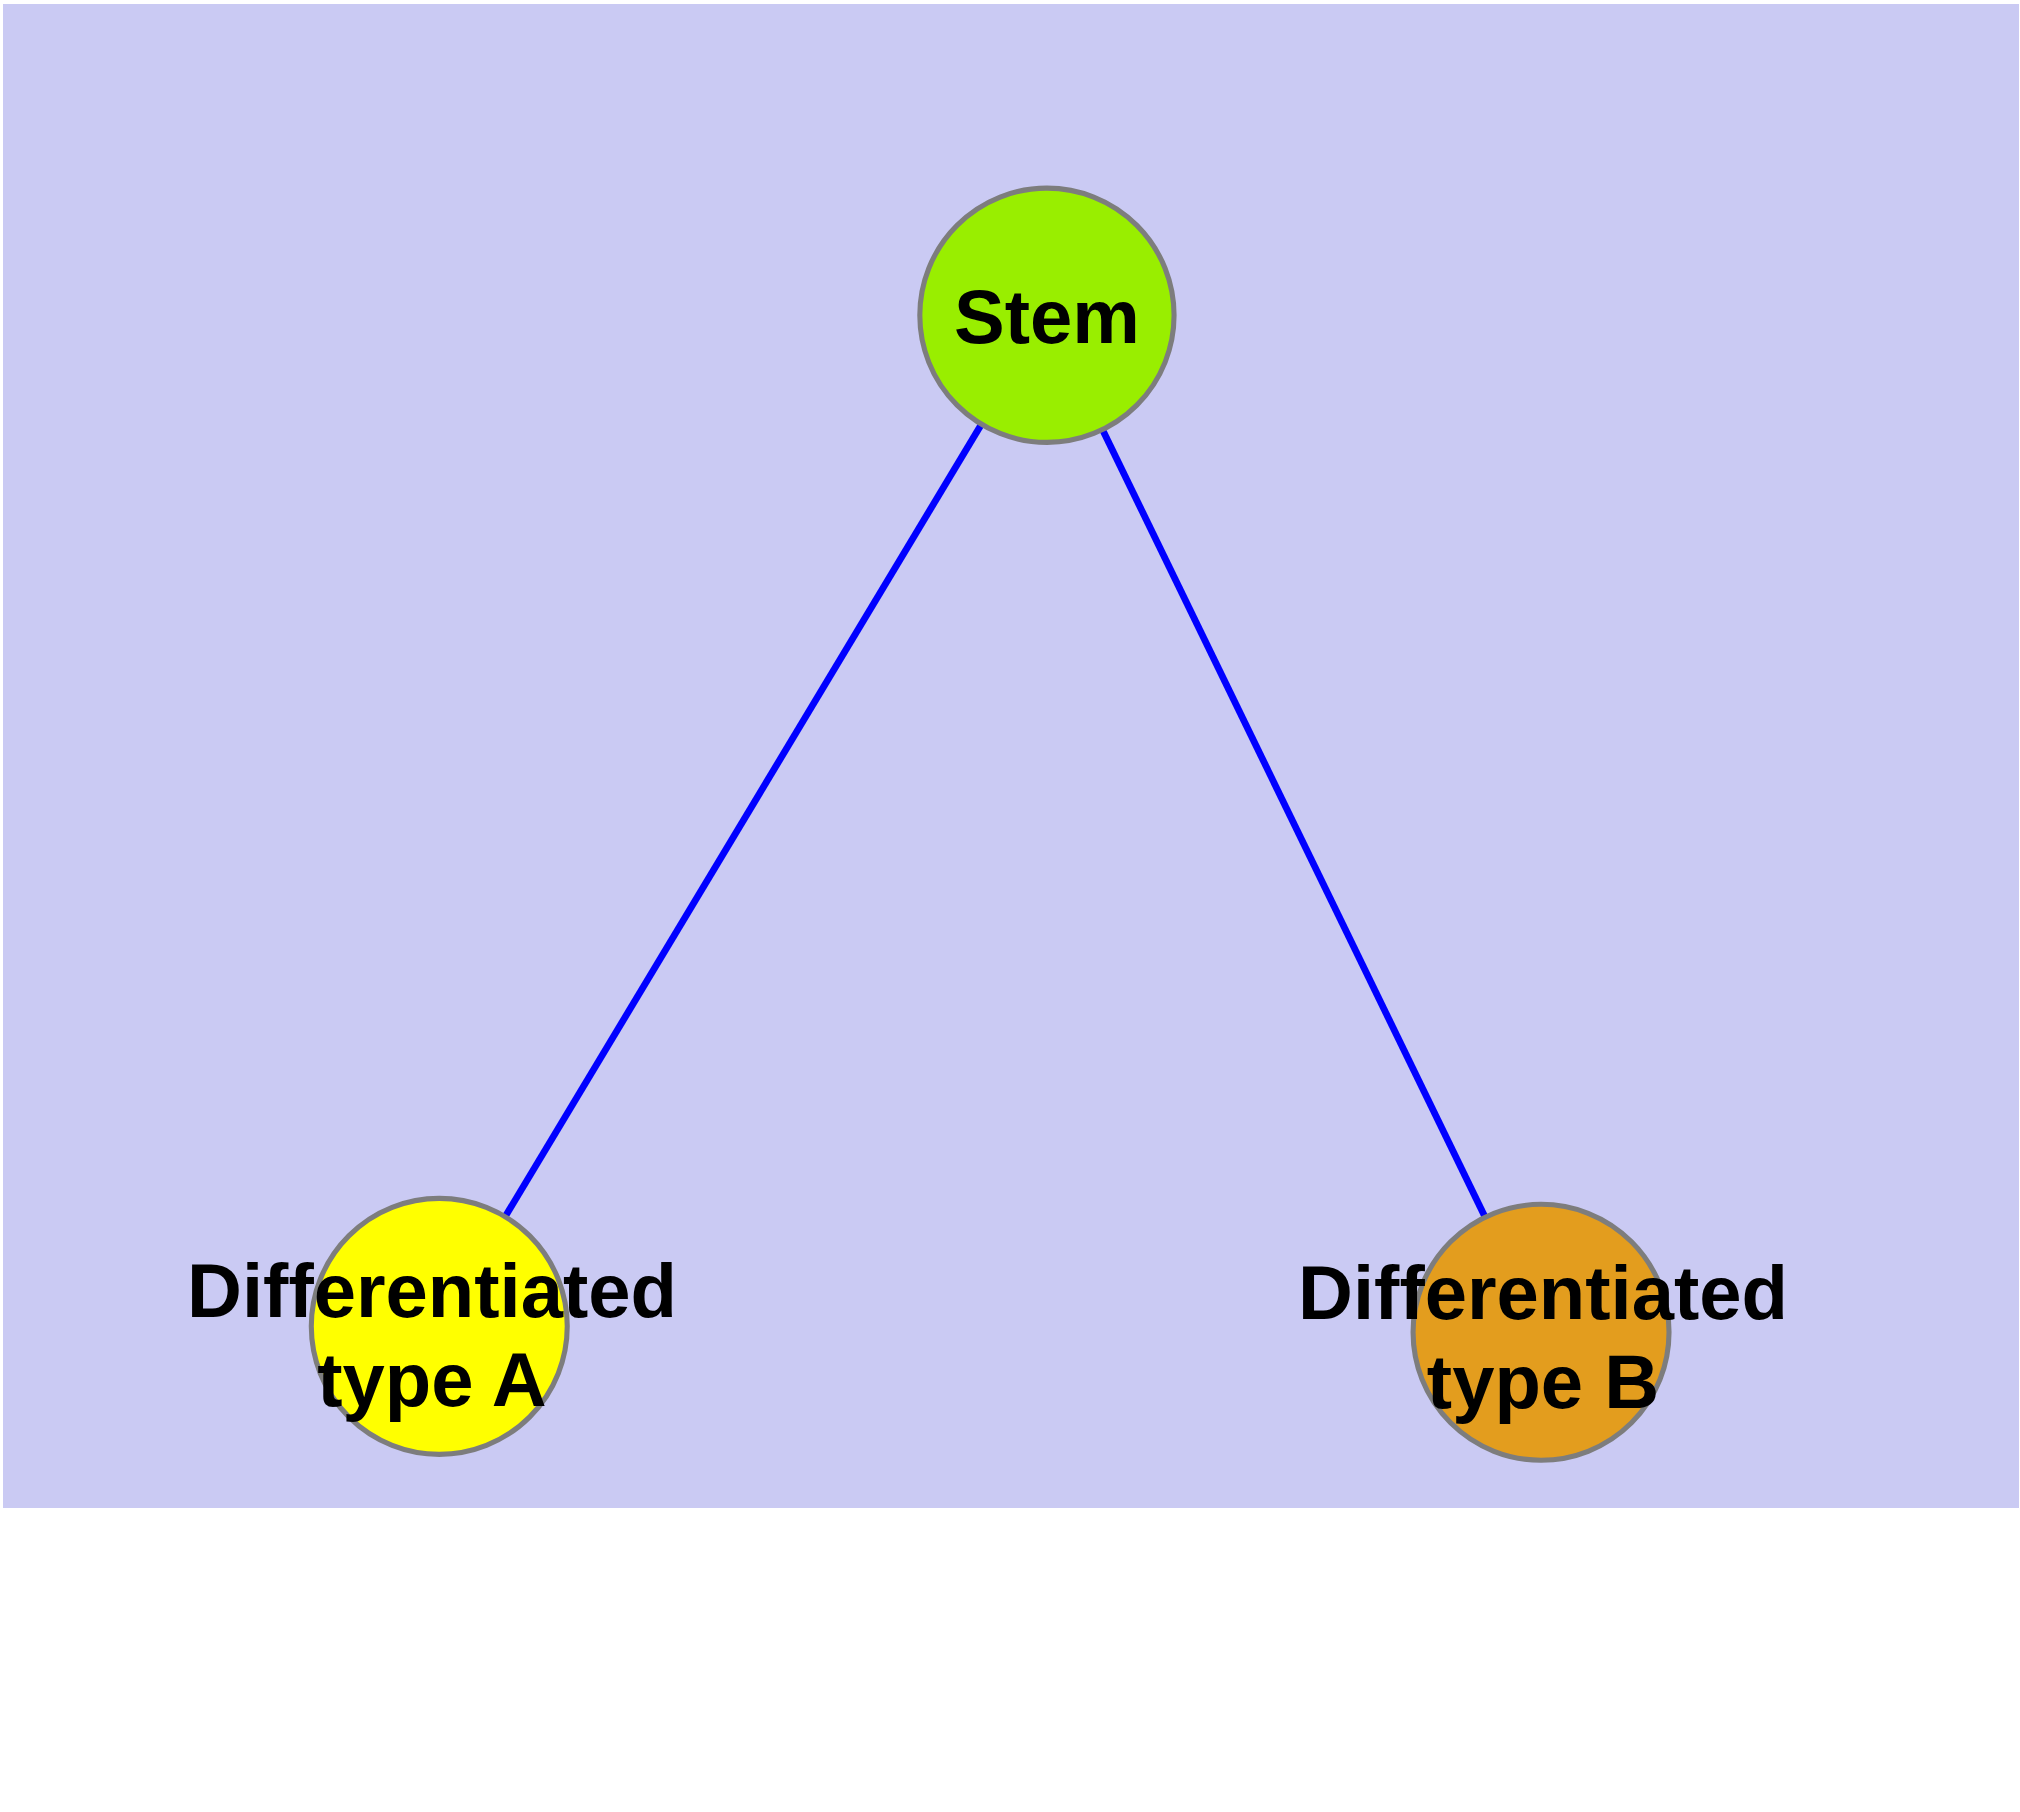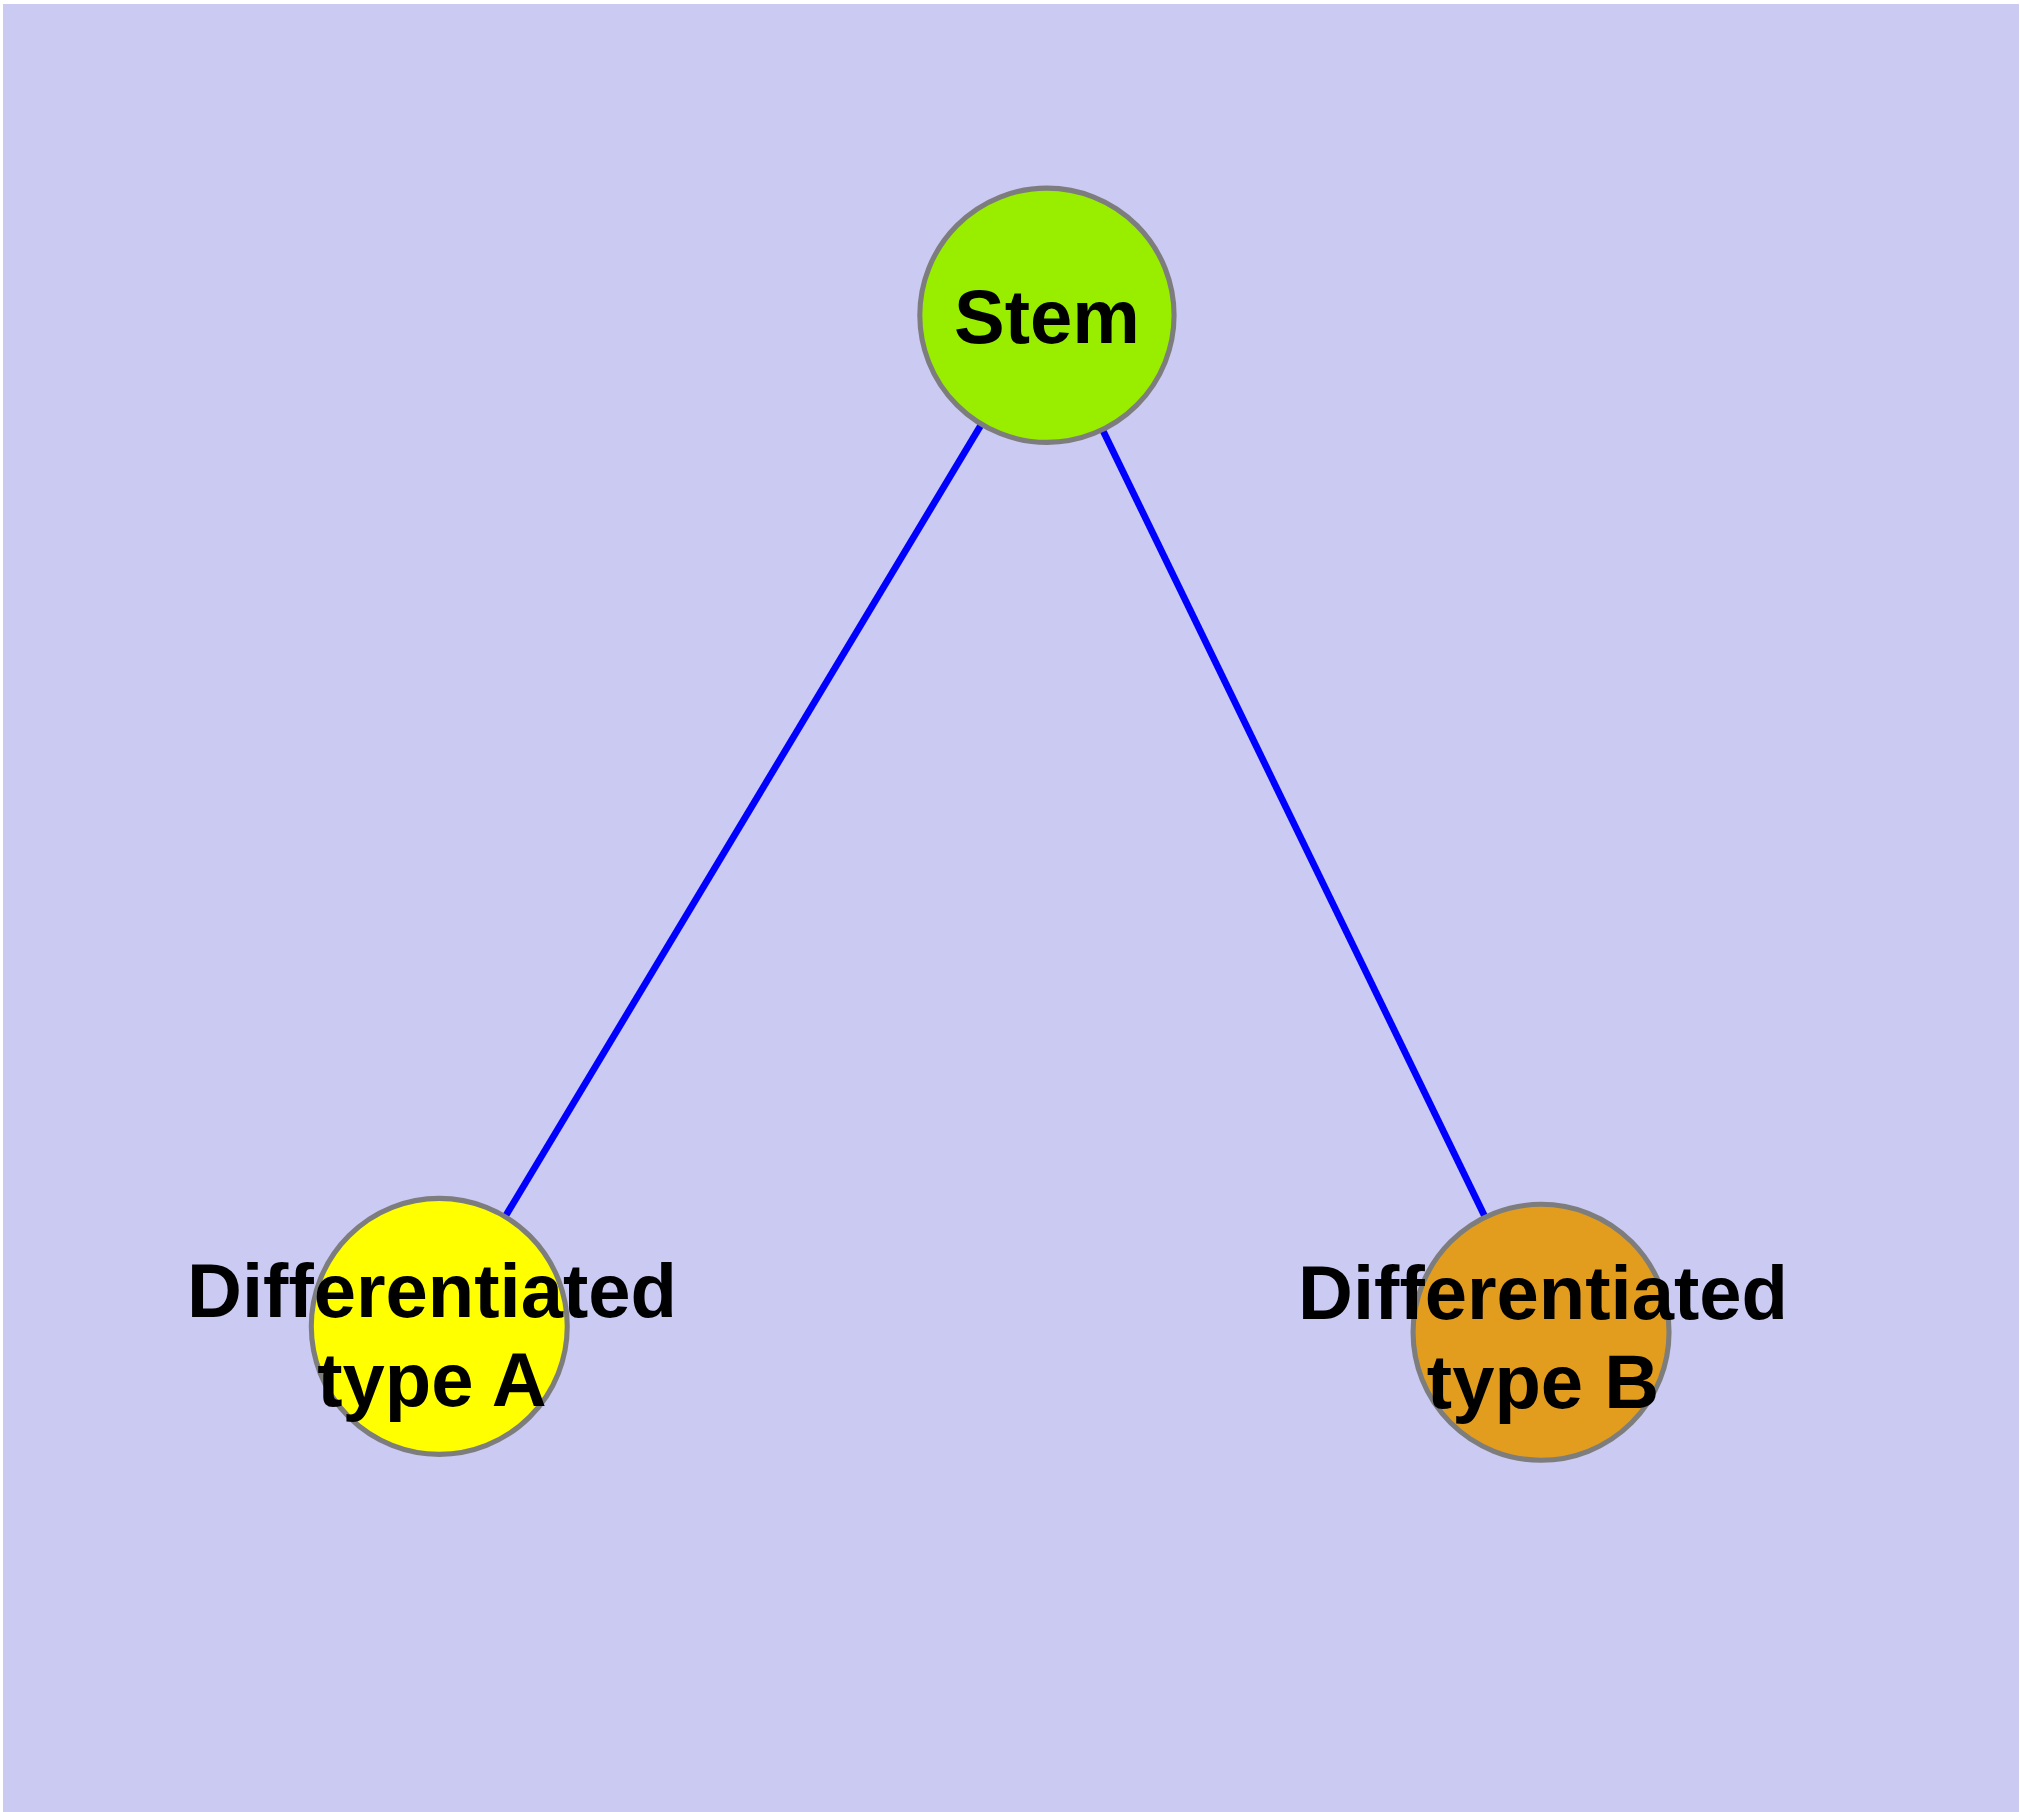--- a/index.html
+++ b/index.html
@@ -3,21 +3,21 @@
 <meta charset="utf-8">
 <style>
   html, body {
     margin: 0;
     padding: 0;
     background: #ffffff;
   }
   .stage {
     position: relative;
     width: 2021px;
-    height: 1812px;
+    height: 1508px;
     background: #ffffff;
     overflow: hidden;
     font-family: "Liberation Sans", sans-serif;
   }
   .panel {
     position: absolute;
     left: 3.4px;
     top: 4.2px;
     right: 2.5px;
     bottom: 0;

